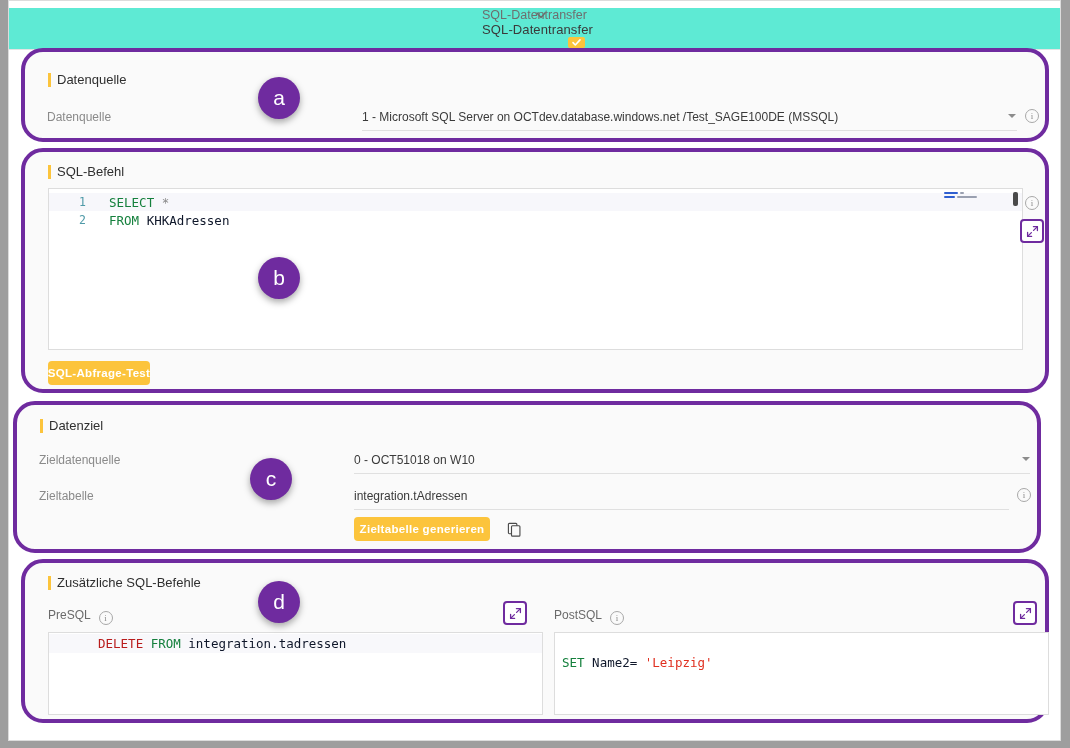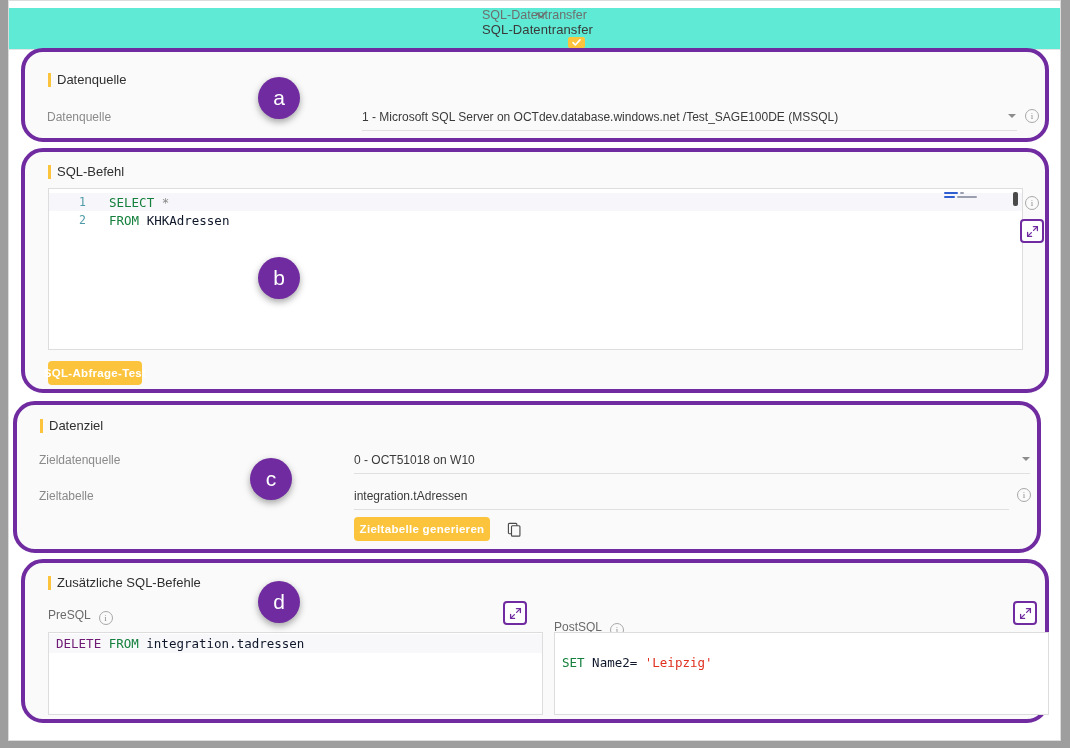--- a/index.html
+++ b/index.html
@@ -187,21 +187,21 @@
   .ln {
     width: 46px;
     text-align: right;
     padding-right: 9px;
     color: #4f9aa8;
     font-size: 11.5px;
   }
   .code-text { padding-left: 14px; white-space: pre; color: #222; }
 
   .kw-blue   { color: #15803d; }
-  .kw-pink   { color: #701a75; }
+  .kw-pink   { color: #b91c1c; margin-left: 42px; }
   .kw-gray   { color: #8a8a8a; }
   .kw-red    { color: #e03020; }
   .kw-plain  { color: #0f172a; }
 
   .minimap {
     position: absolute;
     right: 20px; top: 3px;
     width: 58px; height: 26px;
   }
   .mm-row { position: absolute; height: 2px; border-radius: 1px; }
@@ -384,21 +384,21 @@
 
       <div class="expand-btn" style="left:995px; top:67px;">
         <svg width="13" height="13" viewBox="0 0 13 13">
           <path d="M7.4 1.6h4v4" fill="none" stroke="#6f2b9f" stroke-width="1.3" stroke-linecap="round" stroke-linejoin="round"></path>
           <path d="M11.4 1.6 L7.6 5.4" stroke="#6f2b9f" stroke-width="1.3" stroke-linecap="round"></path>
           <path d="M5.6 11.4h-4v-4" fill="none" stroke="#6f2b9f" stroke-width="1.3" stroke-linecap="round" stroke-linejoin="round"></path>
           <path d="M1.6 11.4 L5.4 7.6" stroke="#6f2b9f" stroke-width="1.3" stroke-linecap="round"></path>
         </svg>
       </div>
 
-      <button class="amber-btn" style="left:23px; top:209px; width:94px; height:24px;">SQL-Abfrage-Test</button>
+      <button class="amber-btn" style="left:23px; top:209px; width:102px; height:24px;">SQL-Abfrage-Test</button>
 
       <div class="bubble" style="left:233px; top:105px;">b</div>
     </div>
   </div>
 
   <div class="panel" style="left:4px; top:400px; width:1028px; height:152px;">
     <div class="panel-inner">
       <div class="section-title" style="left:23px; top:13px;">Datenziel</div>
 
       <div class="field-label" style="left:22px; top:48px;">Zieldatenquelle</div>
@@ -440,21 +440,21 @@
           <path d="M1.6 11.4 L5.4 7.6" stroke="#6f2b9f" stroke-width="1.3" stroke-linecap="round"></path>
         </svg>
       </div>
 
       <div class="sql-box" style="left:23px; top:69px; width:495px; height:83px;">
         <div class="code-line active" style="top:1px;">
           <span class="code-text"><span class="kw-pink">DELETE</span><span class="kw-plain"> </span><span class="kw-blue">FROM</span><span class="kw-plain"> integration.tadressen</span></span>
         </div>
       </div>
 
-      <div class="sub-label" style="left:529px; top:45px;margin-top:12px;">
+      <div class="sub-label" style="left:529px; top:45px;">
         <span>PostSQL</span>
         <span class="info-icon inline">i</span>
       </div>
       <div class="expand-btn" style="left:988px; top:38px;">
         <svg width="13" height="13" viewBox="0 0 13 13">
           <path d="M7.4 1.6h4v4" fill="none" stroke="#6f2b9f" stroke-width="1.3" stroke-linecap="round" stroke-linejoin="round"></path>
           <path d="M11.4 1.6 L7.6 5.4" stroke="#6f2b9f" stroke-width="1.3" stroke-linecap="round"></path>
           <path d="M5.6 11.4h-4v-4" fill="none" stroke="#6f2b9f" stroke-width="1.3" stroke-linecap="round" stroke-linejoin="round"></path>
           <path d="M1.6 11.4 L5.4 7.6" stroke="#6f2b9f" stroke-width="1.3" stroke-linecap="round"></path>
         </svg>

